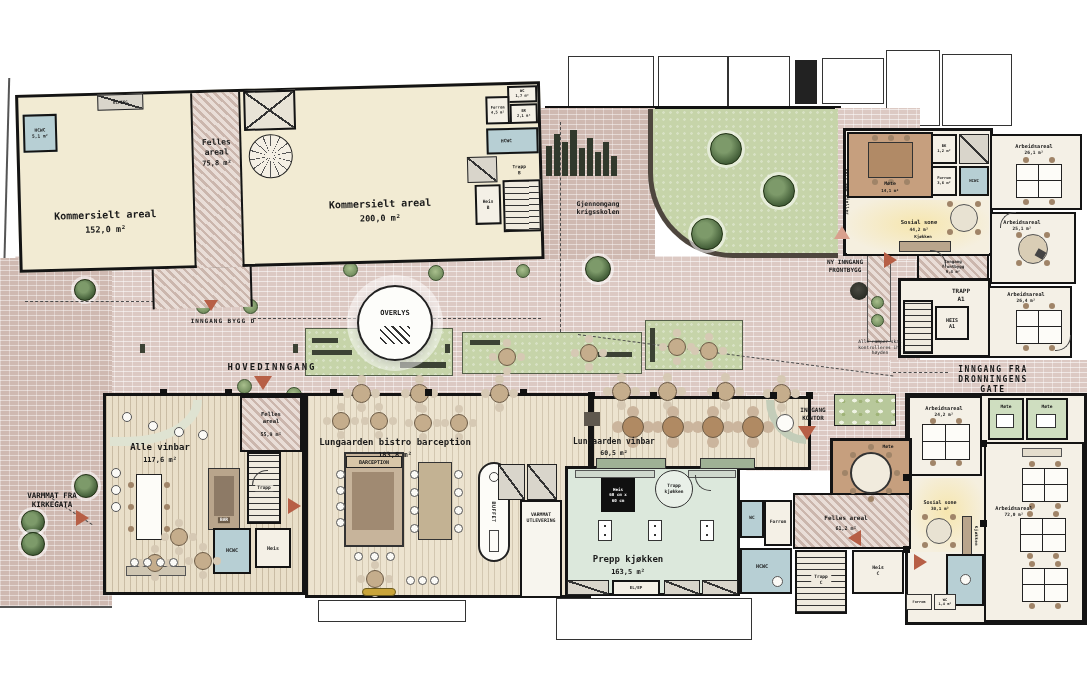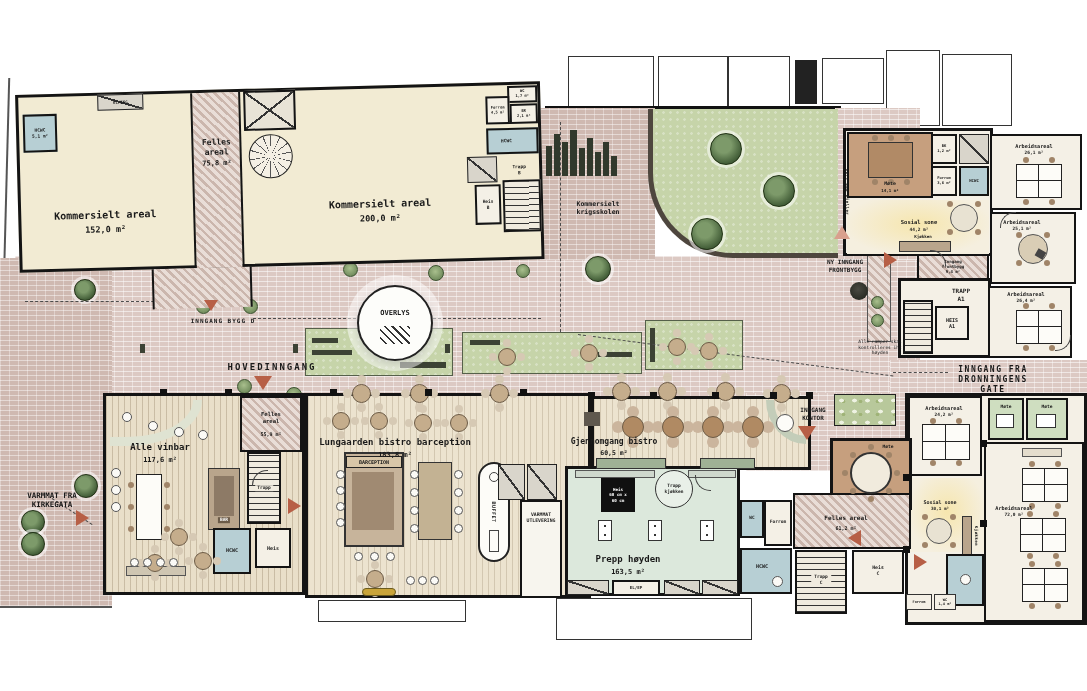--- a/index.html
+++ b/index.html
@@ -101,21 +101,21 @@
         <rect x="41" y="10" width="6" height="38"></rect>
         <rect x="49" y="24" width="6" height="24"></rect>
         <rect x="57" y="14" width="6" height="34"></rect>
         <rect x="65" y="28" width="6" height="20"></rect>
       </g>
   </svg>
   <div class="tree" style="left:710px;top:133px;width:30px;height:30px"></div>
   <div class="tree" style="left:763px;top:175px;width:30px;height:30px"></div>
   <div class="tree" style="left:691px;top:218px;width:30px;height:30px"></div>
   <div class="tree" style="left:585px;top:256px;width:24px;height:24px"></div>
-  <div class="lbl" style="left:598px;top:208px;font-size:6.5px">Kommersielt
+  <div class="lbl" style="left:598px;top:208px;font-size:6.5px">Gjennomgang
 krigsskolen</div>
 
   <div class="r lawn" style="left:305px;top:328px;width:148px;height:48px;z-index:5;border:1px solid #55604a"></div>
   <div class="r lawn" style="left:462px;top:332px;width:180px;height:42px;z-index:5;border:1px solid #55604a"></div>
   <div class="r lawn" style="left:645px;top:320px;width:98px;height:50px;z-index:5;border:1px solid #55604a"></div>
   <div class="bench" style="left:312px;top:338px;width:26px;height:5px"></div>
   <div class="bench" style="left:312px;top:350px;width:40px;height:5px"></div>
   <div class="bench" style="left:400px;top:362px;width:46px;height:6px"></div>
   <div class="bench" style="left:470px;top:340px;width:30px;height:5px"></div>
   <div class="bench" style="left:598px;top:352px;width:34px;height:5px"></div>
@@ -304,39 +304,39 @@
   <div class="r" style="left:362px;top:588px;width:34px;height:8px;background:#c9a43a;border:1px solid #6b5b1e;border-radius:4px;z-index:12"></div>
 
   <div class="r w3 wood2" style="left:591px;top:396px;width:220px;height:74px;z-index:10"></div>
   <div class="r" style="left:584px;top:412px;width:16px;height:14px;background:#5f584e;z-index:12"></div>
   <div class="rt rtb" style="left:622px;top:416px;width:20px;height:20px"></div>
   <div class="rt rtb" style="left:662px;top:416px;width:20px;height:20px"></div>
   <div class="rt rtb" style="left:702px;top:416px;width:20px;height:20px"></div>
   <div class="rt rtb" style="left:742px;top:416px;width:20px;height:20px"></div>
   <div class="r" style="left:766px;top:400px;width:40px;height:44px;border-bottom-left-radius:100%;border-left:8px solid #c3cdb9;border-bottom:8px solid #c3cdb9;z-index:11"></div>
   <div class="r" style="left:776px;top:414px;width:18px;height:18px;border-radius:50%;background:#fdfcf8;border:1px solid #555;z-index:12"></div>
-  <div class="lbl" style="left:614px;top:442px;font-size:8px">Gjennomgang bistro</div>
+  <div class="lbl" style="left:614px;top:442px;font-size:8px">Lungaarden vinbar</div>
   <div class="lbl" style="left:614px;top:453px;font-size:6.5px">60,5 m²</div>
   <div class="r" style="left:596px;top:458px;width:70px;height:11px;background:#9fb195;border:1px solid #333;z-index:12"></div>
   <div class="r" style="left:700px;top:458px;width:55px;height:11px;background:#9fb195;border:1px solid #333;z-index:12"></div>
 
   <div class="r w3 mint" style="left:565px;top:466px;width:175px;height:130px;z-index:10"></div>
   <div class="r" style="left:575px;top:470px;width:80px;height:8px;background:#cfd8cd;border:1px solid #555;z-index:11"></div>
   <div class="r" style="left:688px;top:470px;width:48px;height:8px;background:#cfd8cd;border:1px solid #555;z-index:11"></div>
   <div class="r" style="left:601px;top:478px;width:34px;height:34px;background:#101010;z-index:12"></div>
   <div class="lbl" style="left:618px;top:495px;font-size:4.2px;color:#fff">Heis
 60 cm x
 60 cm</div>
   <div class="r" style="left:655px;top:470px;width:38px;height:38px;border-radius:50%;border:1.5px solid #333;background:#e9f0e8;z-index:12"></div>
   <div class="lbl" style="left:674px;top:489px;font-size:4.5px">Trapp
 kjøkken</div>
   <div class="stv" style="left:598px;top:520px"></div>
   <div class="stv" style="left:648px;top:520px"></div>
   <div class="stv" style="left:700px;top:520px"></div>
-  <div class="lbl" style="left:628px;top:560px;font-size:9px">Prepp høyden</div>
+  <div class="lbl" style="left:628px;top:560px;font-size:9px">Prepp kjøkken</div>
   <div class="lbl" style="left:628px;top:572px;font-size:7px">163,5 m²</div>
   <div class="r w2 office" style="left:612px;top:580px;width:48px;height:16px;z-index:11"></div>
   <div class="lbl" style="left:636px;top:588px;font-size:4.2px">EL/EP</div>
   <div class="r gdx" style="left:567px;top:580px;width:42px;height:15px;z-index:11"></div>
   <div class="r gdx" style="left:664px;top:580px;width:36px;height:15px;z-index:11"></div>
   <div class="r gdx" style="left:702px;top:580px;width:36px;height:15px;z-index:11"></div>
 
   <div class="r w2 blue" style="left:740px;top:500px;width:24px;height:38px;z-index:10"></div>
   <div class="lbl" style="left:752px;top:518px;font-size:4.5px">WC</div>
   <div class="r w2 office" style="left:764px;top:500px;width:28px;height:46px;z-index:10"></div>

